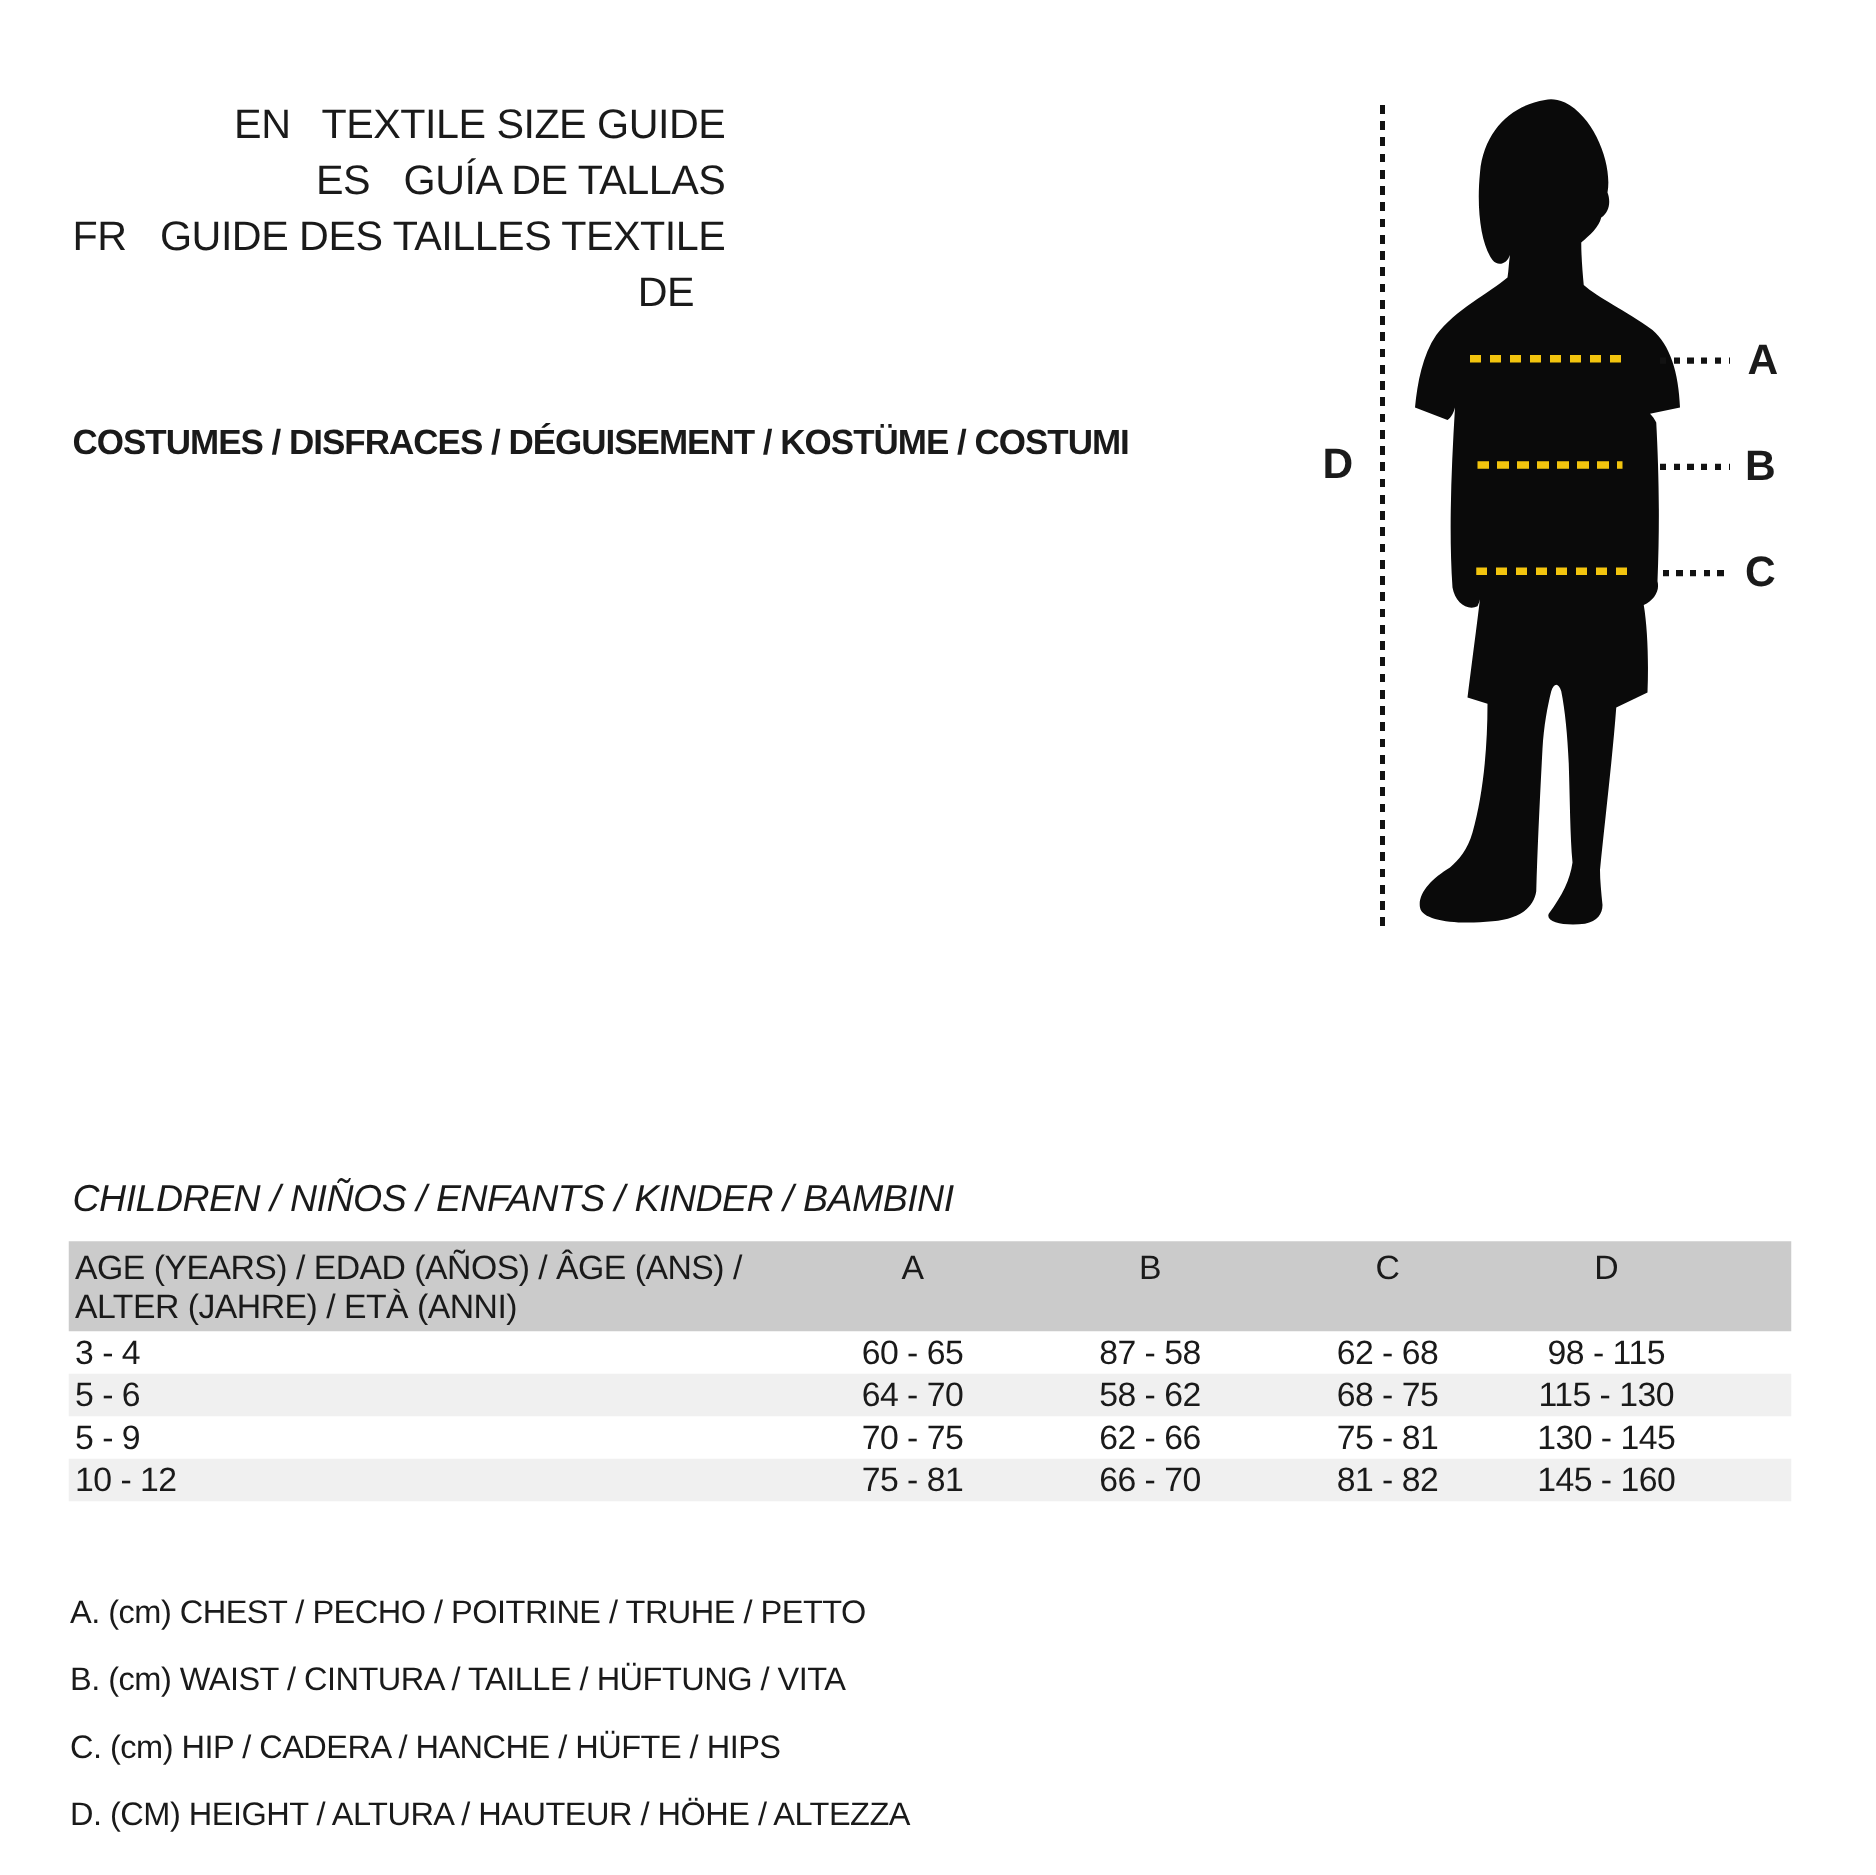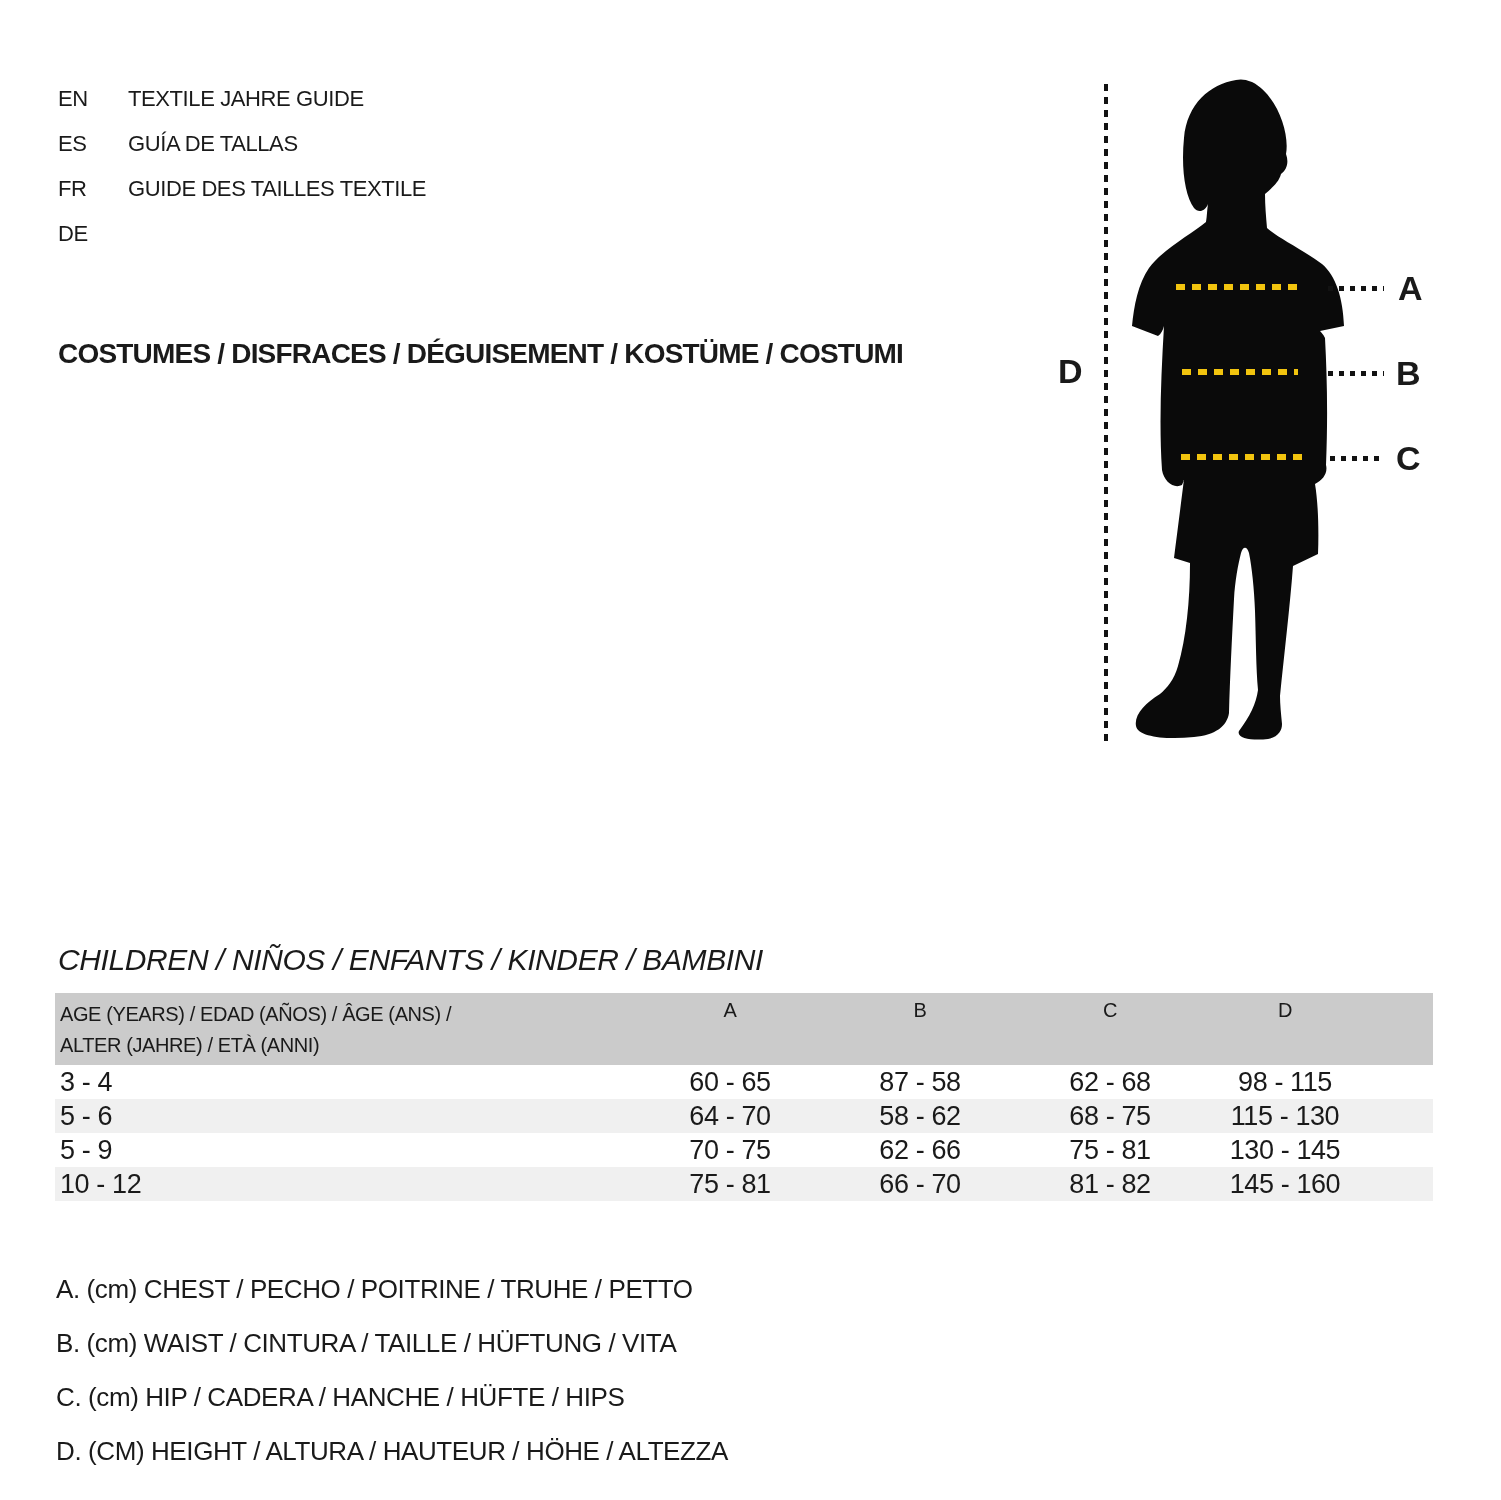--- a/index.html
+++ b/index.html
@@ -8,21 +8,21 @@
     width: 1501px;
     height: 1500px;
     background: #ffffff;
     font-family: "Liberation Sans", sans-serif;
     color: #1a1a1a;
     letter-spacing: -0.4px;
     overflow: hidden;
   }
   
   .languages { position: absolute; left: 58px; top: 76px; }
-  .lang-row { display: flex; font-size: 22px; line-height: 45px; }
+  .lang-row { display: flex; font-size: 33px; line-height: 45px; justify-content: flex-end; }
   .lang-code { width: 70px; flex: 0 0 70px; }
   
   .category-title {
     position: absolute; left: 58px; top: 338px;
     font-size: 28px; font-weight: bold; letter-spacing: -0.8px;
     white-space: nowrap;
   }
   
   .figure-area { position: absolute; left: 0; top: 0; }
   .height-line {
@@ -38,39 +38,39 @@
     position: absolute; height: 5px;
     background: repeating-linear-gradient(90deg, #121212 0 5px, transparent 5px 11px);
   }
   .figure-label {
     position: absolute; font-size: 34px; font-weight: bold; line-height: 34px;
   }
   
   .section-title { position: absolute; left: 58px; top: 943px; font-size: 30px; font-weight: normal; margin: 0; font-style: italic; }
   .size-table { position: absolute; left: 55px; top: 993px; width: 1378px; font-size: 27px; }
   .t-row { display: grid; grid-template-columns: 580px 190px 190px 190px 160px 68px; align-items: center; }
-  .t-header { background: #cbcbcb; height: 72px; align-items: start; font-size: 20px; }
+  .t-header { background: #cbcbcb; height: 72px; align-items: start; font-size: 27px; }
   .t-header .cell { padding-top: 6px; }
   .t-header .age-cell { line-height: 31px; padding-left: 5px; }
   .t-row .cell { text-align: center; }
   .t-row .age-cell { text-align: left; padding-left: 5px; }
   .t-data { height: 34px; }
   .t-data:nth-child(odd) { background: #f0f0f0; }
   
   .legend { position: absolute; left: 56px; top: 1262px; font-size: 26px; line-height: 54px; }
 </style>
 </head>
 <body>
 
 <div class="page">
 
   <div class="languages">
     <div class="lang-row">
       <span class="lang-code">EN</span>
-      <span class="lang-label">TEXTILE JAHRE GUIDE</span>
+      <span class="lang-label">TEXTILE SIZE GUIDE</span>
     </div>
     <div class="lang-row">
       <span class="lang-code">ES</span>
       <span class="lang-label">GUÍA DE TALLAS</span>
     </div>
     <div class="lang-row">
       <span class="lang-code">FR</span>
       <span class="lang-label">GUIDE DES TAILLES TEXTILE</span>
     </div>
     <div class="lang-row">

